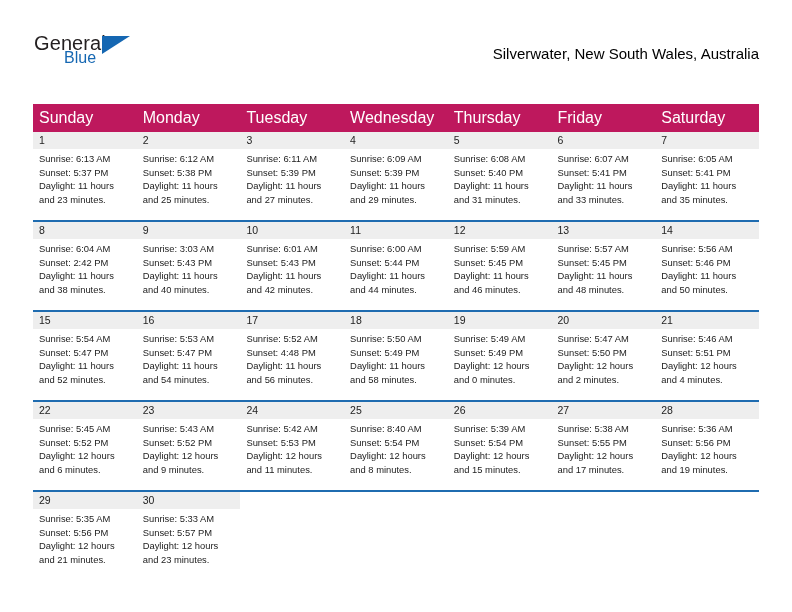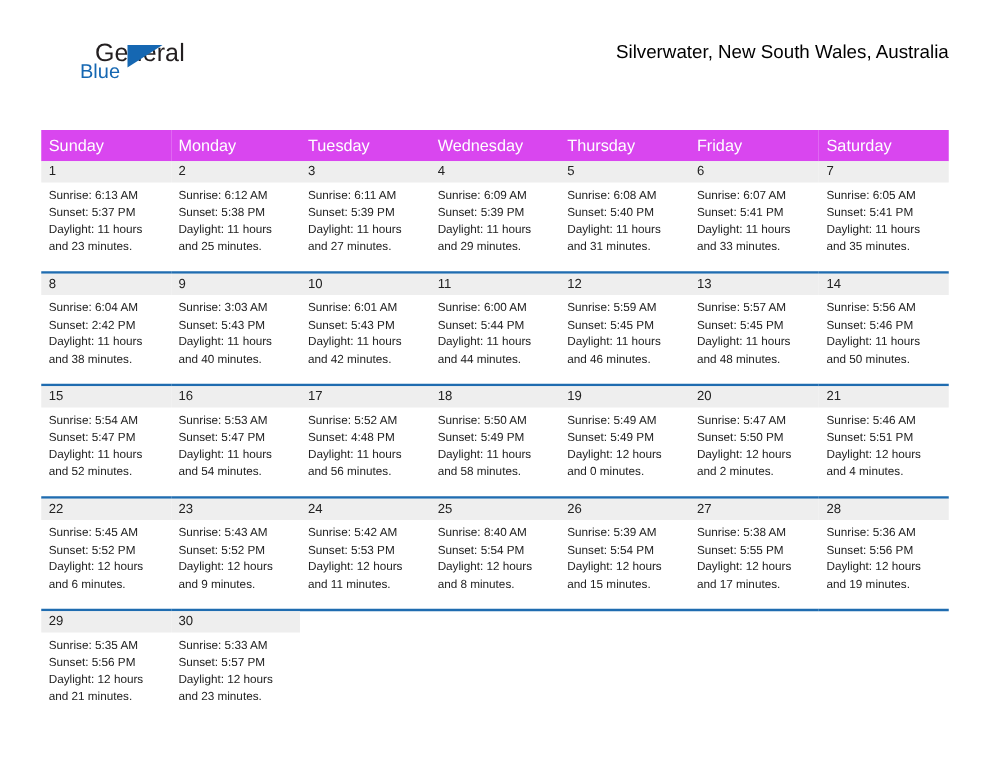--- a/index.html
+++ b/index.html
@@ -37,21 +37,20 @@
     height: 54px;
   }
   .logo-general {
     position: absolute;
     left: 1px;
     top: 0px;
     font-size: 20px;
     letter-spacing: 0.1px;
     color: #231f20;
     font-family: "Liberation Sans", sans-serif;
-    margin-left: 42px;
   }
   .logo-blue {
     position: absolute;
     left: 31px;
     top: 17px;
     font-size: 16px;
     color: #1567b2;
     font-family: "Liberation Sans", sans-serif;
   }
   .logo-triangle {
@@ -75,39 +74,39 @@
     font-weight: normal;
     color: #000000;
     line-height: 34px;
     white-space: nowrap;
   }
   .cal-subtitle {
     font-size: 15px;
     font-weight: normal;
     color: #000000;
     line-height: 24px;
-    margin-top: 2px;
+    margin-top: 14px;
     white-space: nowrap;
   }
 
   
   .calendar {
     position: absolute;
     left: 33px;
     top: 104px;
     width: 726px;
     border-collapse: collapse;
     table-layout: fixed;
   }
   .calendar col { width: 103.71px; }
 
   .calendar thead th {
-    background: #d946ef;
+    background: #be185d;
     color: #ffffff;
-    font-size: 13px;
+    font-size: 16px;
     font-weight: normal;
     text-align: left;
     padding: 5px 0 5px 6px;
     height: 11px;
     vertical-align: middle;
   }
 
   .week-row td {
     vertical-align: top;
     padding: 0;

